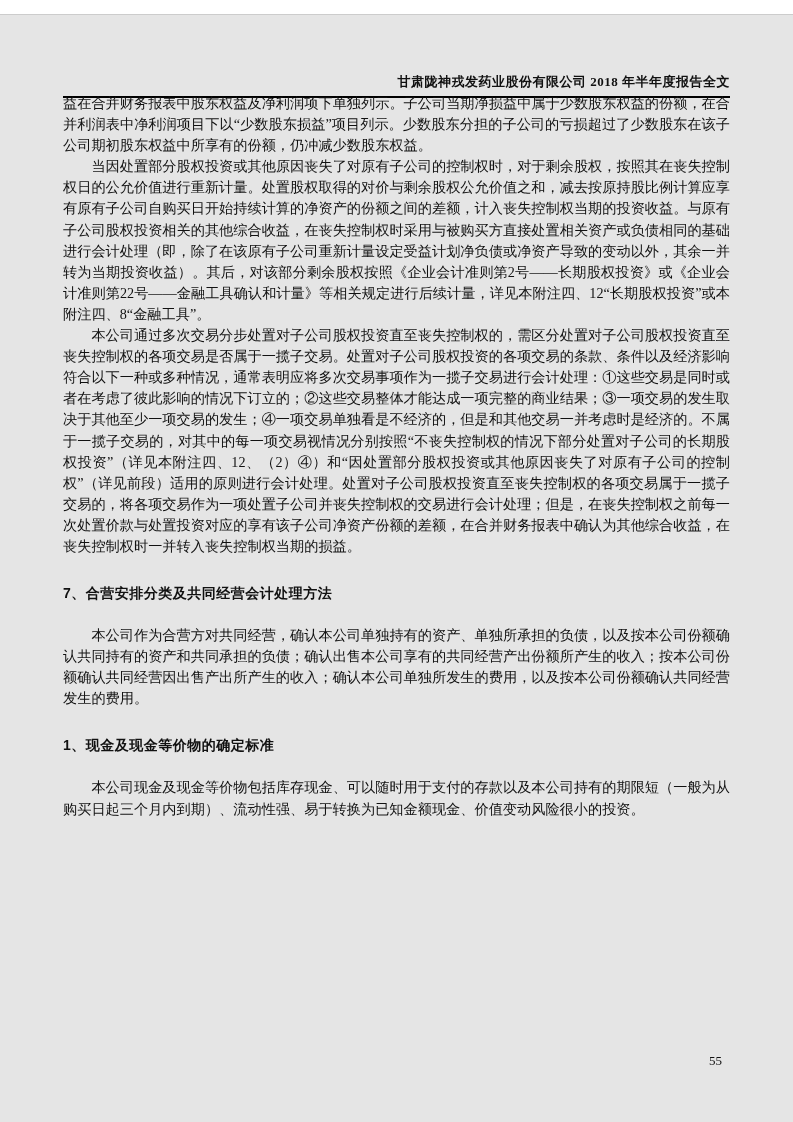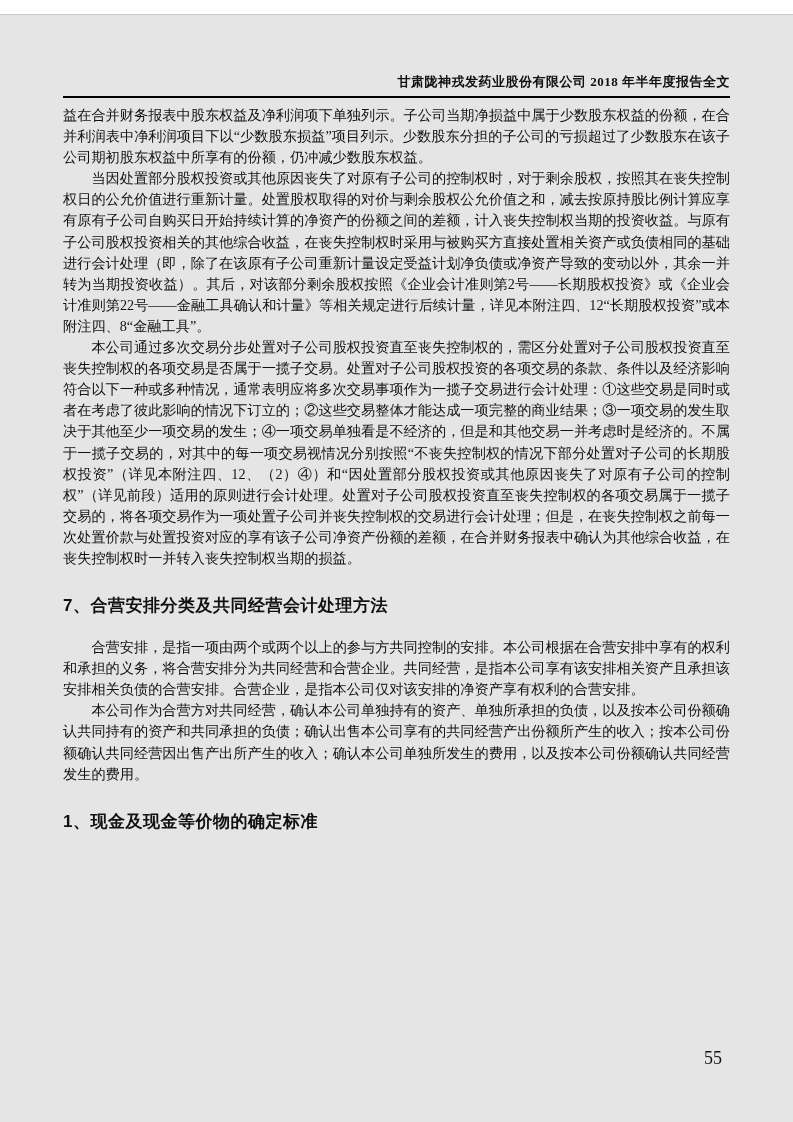--- a/index.html
+++ b/index.html
@@ -36,71 +36,71 @@
   }
   .header-rule {
     margin-top: 5px;
     border: none;
     border-bottom: 2px solid #000000;
     height: 0;
     width: 100%;
   }
   .content {
     position: absolute;
-    top: 90px;
+    top: 78px;
     left: 63px;
     width: 667px;
   }
   .para {
     margin: 0;
     font-size: 14.2px;
     line-height: 21.1px;
     text-align: justify;
     color: #111111;
     font-family: "Liberation Serif", serif;
     word-break: break-all;
   }
   .para.indent {
     text-indent: 2em;
   }
   .heading {
     margin: 26px 0 21px 0;
-    font-size: 17px;
+    font-size: 14px;
     line-height: 21px;
     font-weight: bold;
     color: #111111;
     font-family: "Liberation Sans", sans-serif;
     letter-spacing: 0.5px;
   }
   .page-number {
     position: absolute;
     right: 71px;
     bottom: 60px;
-    font-size: 18px;
+    font-size: 13px;
     color: #111111;
     font-family: "Liberation Serif", serif;
   }
 </style>
 </head>
 <body>
 
 <div class="page">
 
   <header class="page-header">
     <div class="header-title">甘肃陇神戎发药业股份有限公司 2018 年半年度报告全文</div>
     <div class="header-rule"></div>
   </header>
 
   <main class="content">
     <p class="para">益在合并财务报表中股东权益及净利润项下单独列示。子公司当期净损益中属于少数股东权益的份额，在合并利润表中净利润项目下以“少数股东损益”项目列示。少数股东分担的子公司的亏损超过了少数股东在该子公司期初股东权益中所享有的份额，仍冲减少数股东权益。</p>
     <p class="para indent">当因处置部分股权投资或其他原因丧失了对原有子公司的控制权时，对于剩余股权，按照其在丧失控制权日的公允价值进行重新计量。处置股权取得的对价与剩余股权公允价值之和，减去按原持股比例计算应享有原有子公司自购买日开始持续计算的净资产的份额之间的差额，计入丧失控制权当期的投资收益。与原有子公司股权投资相关的其他综合收益，在丧失控制权时采用与被购买方直接处置相关资产或负债相同的基础进行会计处理（即，除了在该原有子公司重新计量设定受益计划净负债或净资产导致的变动以外，其余一并转为当期投资收益）。其后，对该部分剩余股权按照《企业会计准则第2号——长期股权投资》或《企业会计准则第22号——金融工具确认和计量》等相关规定进行后续计量，详见本附注四、12“长期股权投资”或本附注四、8“金融工具”。</p>
     <p class="para indent">本公司通过多次交易分步处置对子公司股权投资直至丧失控制权的，需区分处置对子公司股权投资直至丧失控制权的各项交易是否属于一揽子交易。处置对子公司股权投资的各项交易的条款、条件以及经济影响符合以下一种或多种情况，通常表明应将多次交易事项作为一揽子交易进行会计处理：①这些交易是同时或者在考虑了彼此影响的情况下订立的；②这些交易整体才能达成一项完整的商业结果；③一项交易的发生取决于其他至少一项交易的发生；④一项交易单独看是不经济的，但是和其他交易一并考虑时是经济的。不属于一揽子交易的，对其中的每一项交易视情况分别按照“不丧失控制权的情况下部分处置对子公司的长期股权投资”（详见本附注四、12、（2）④）和“因处置部分股权投资或其他原因丧失了对原有子公司的控制权”（详见前段）适用的原则进行会计处理。处置对子公司股权投资直至丧失控制权的各项交易属于一揽子交易的，将各项交易作为一项处置子公司并丧失控制权的交易进行会计处理；但是，在丧失控制权之前每一次处置价款与处置投资对应的享有该子公司净资产份额的差额，在合并财务报表中确认为其他综合收益，在丧失控制权时一并转入丧失控制权当期的损益。</p>
     <h2 class="heading">7、合营安排分类及共同经营会计处理方法</h2>
-    <p class="para indent">合营安排，是指一项由两个或两个以上的参与方共同控制的安排。本公司根据在合营安排中享有的权利和承担的义务，将合营安排分为共同经营和合营企业。共同经营，是指本公司享有该安排相关资产且承担该安排相关负债的合营安排。合营企业，是指本公司仅对该安排的净资产享有权利的合营安排。</p>
     <p class="para indent">本公司作为合营方对共同经营，确认本公司单独持有的资产、单独所承担的负债，以及按本公司份额确认共同持有的资产和共同承担的负债；确认出售本公司享有的共同经营产出份额所产生的收入；按本公司份额确认共同经营因出售产出所产生的收入；确认本公司单独所发生的费用，以及按本公司份额确认共同经营发生的费用。</p>
     <h2 class="heading">1、现金及现金等价物的确定标准</h2>
+    <p class="para indent">本公司现金及现金等价物包括库存现金、可以随时用于支付的存款以及本公司持有的期限短（一般为从购买日起三个月内到期）、流动性强、易于转换为已知金额现金、价值变动风险很小的投资。</p>
   </main>
 
   <footer>
     <span class="page-number">55</span>
   </footer>
 
 </div>
 
 </body></html>

